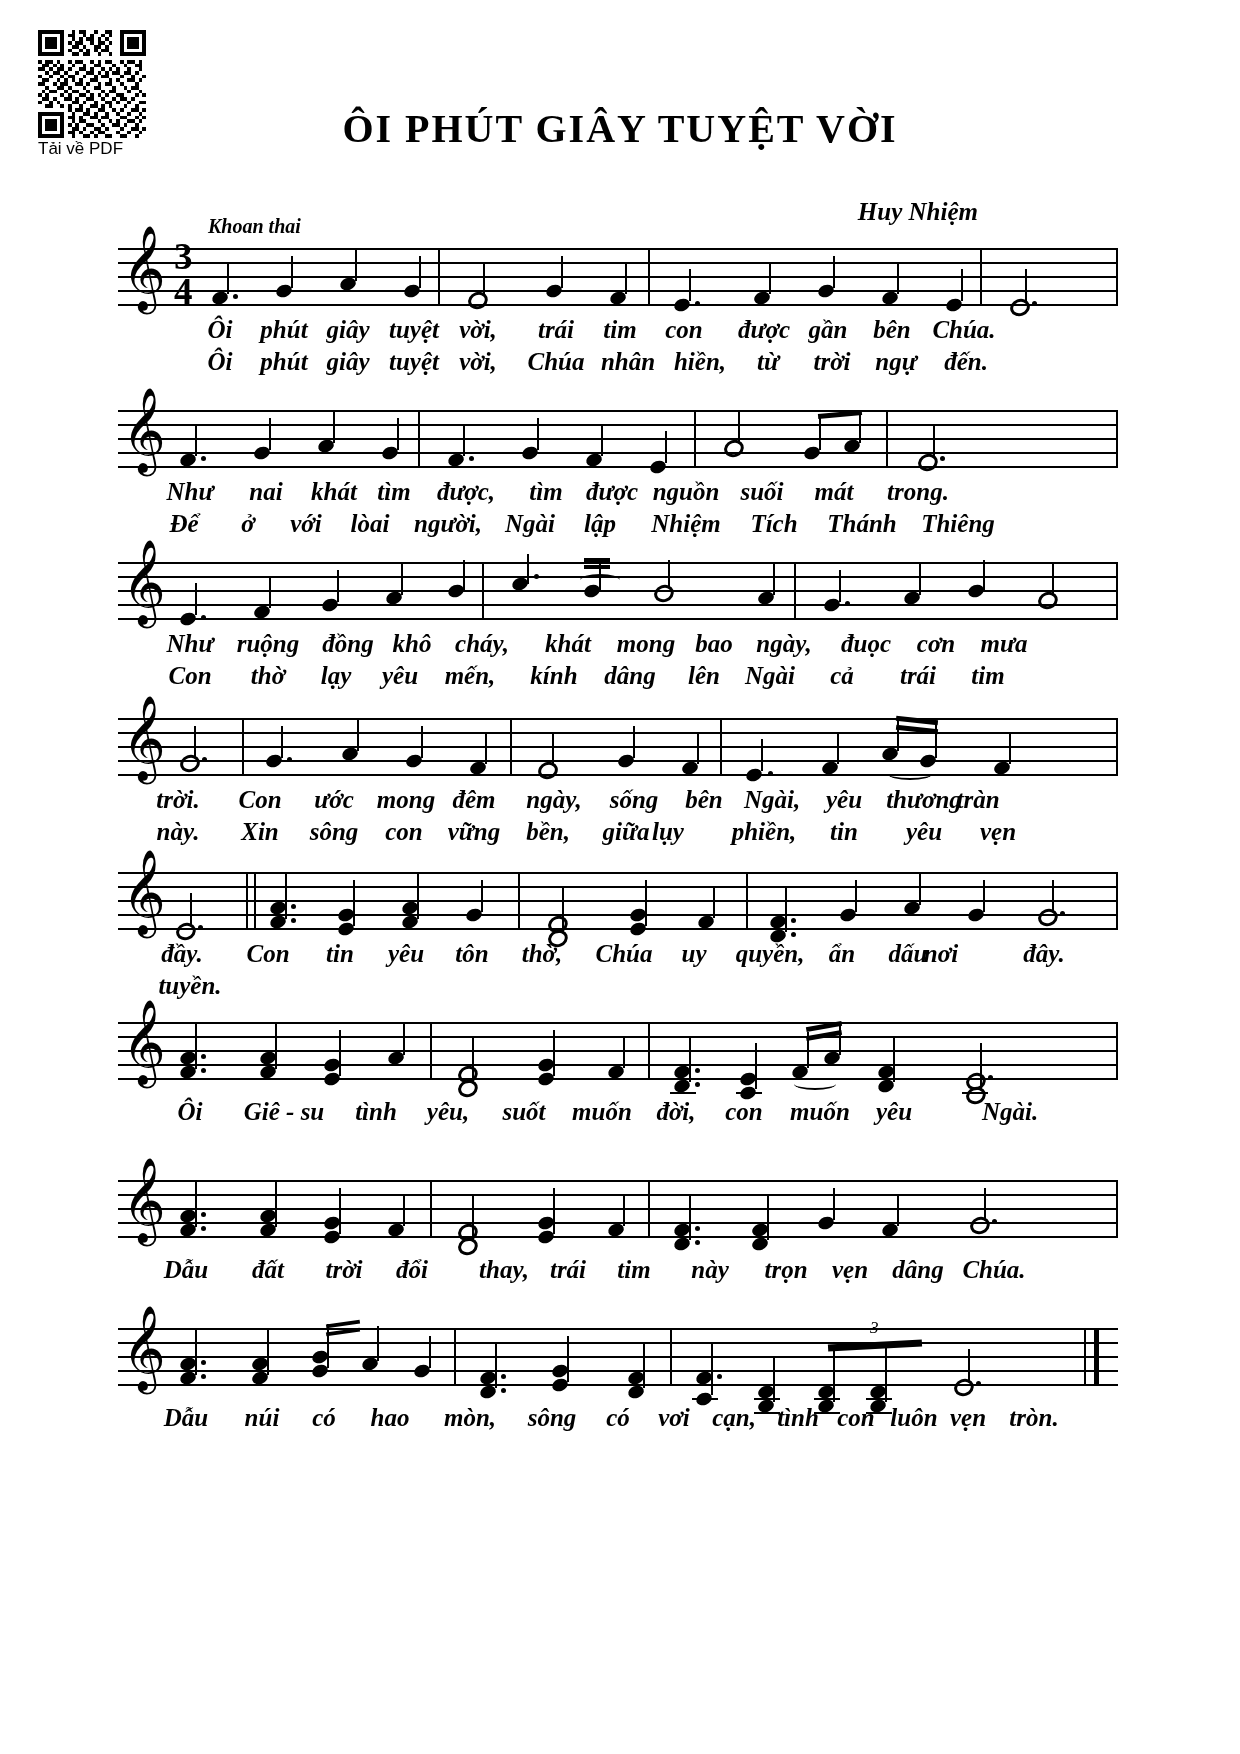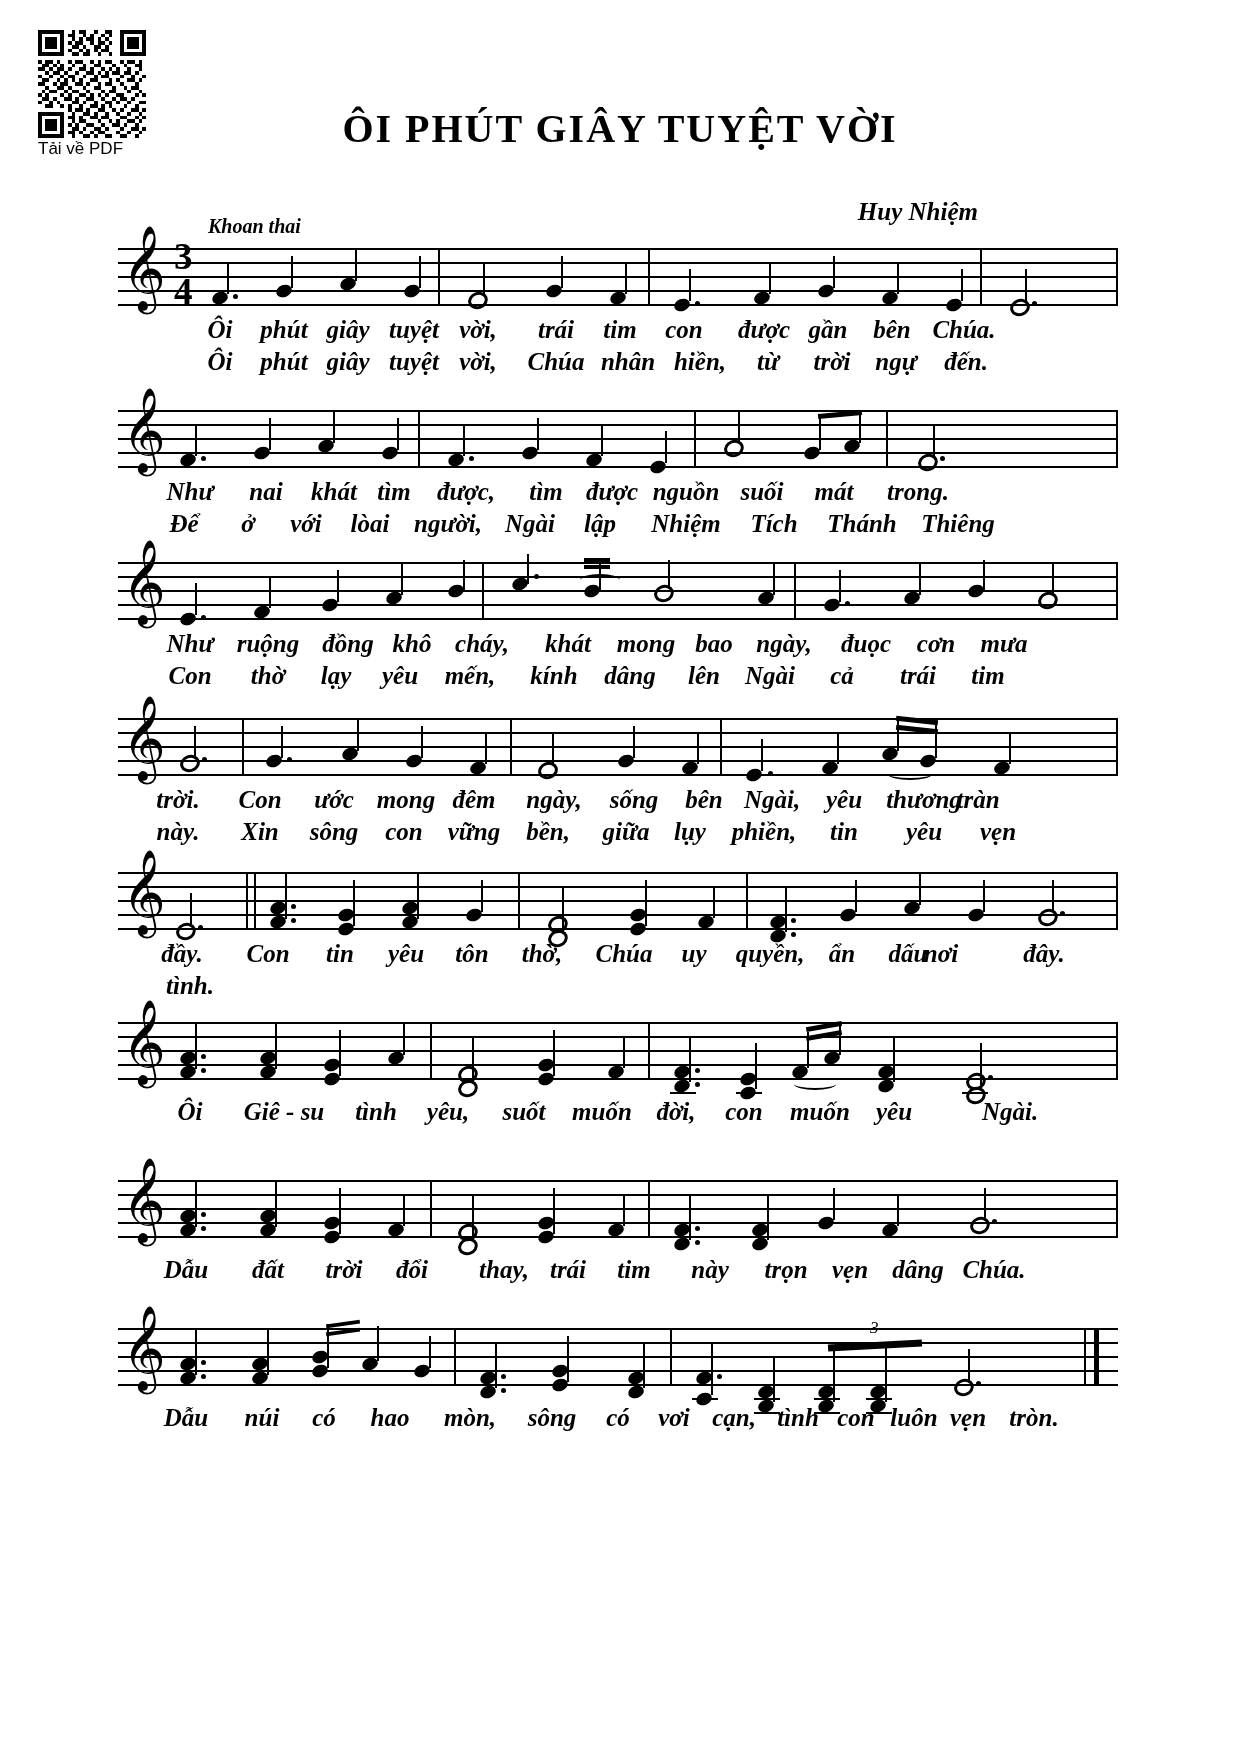--- a/index.html
+++ b/index.html
@@ -720,21 +720,21 @@
   <span class="word" style="left:860px;">tràn</span>
 </div>
 <div class="lyric-row" style="top:818px;">
   <span class="word" style="left:60px;">này.</span>
   <span class="word" style="left:142px;">Xin</span>
   <span class="word" style="left:216px;">sông</span>
   <span class="word" style="left:286px;">con</span>
   <span class="word" style="left:356px;">vững</span>
   <span class="word" style="left:430px;">bền,</span>
   <span class="word" style="left:508px;">giữa</span>
-  <span class="word" style="left:572px;">lụy</span>
+  <span class="word" style="left:550px;">lụy</span>
   <span class="word" style="left:646px;">phiền,</span>
   <span class="word" style="left:726px;">tin</span>
   <span class="word" style="left:806px;">yêu</span>
   <span class="word" style="left:880px;">vẹn</span>
 </div>
 
 <div class="system" style="top:872px;">
   <div class="staff">
     <div class="line l1"></div>
       <div class="line l2"></div>
@@ -796,21 +796,21 @@
   <span class="word" style="left:424px;">thờ,</span>
   <span class="word" style="left:506px;">Chúa</span>
   <span class="word" style="left:576px;">uy</span>
   <span class="word" style="left:652px;">quyền,</span>
   <span class="word" style="left:724px;">ẩn</span>
   <span class="word" style="left:790px;">dấu</span>
   <span class="word" style="left:823px;">nơi</span>
   <span class="word" style="left:926px;">đây.</span>
 </div>
 <div class="lyric-row" style="top:972px;">
-  <span class="word" style="left:72px;">tình.</span>
+  <span class="word" style="left:72px;">tuyền.</span>
 </div>
 
 <div class="system" style="top:1022px;">
   <div class="staff">
     <div class="line l1"></div>
       <div class="line l2"></div>
       <div class="line l3"></div>
       <div class="line l4"></div>
       <div class="line l5"></div>
     <div class="clef">𝄞</div>

